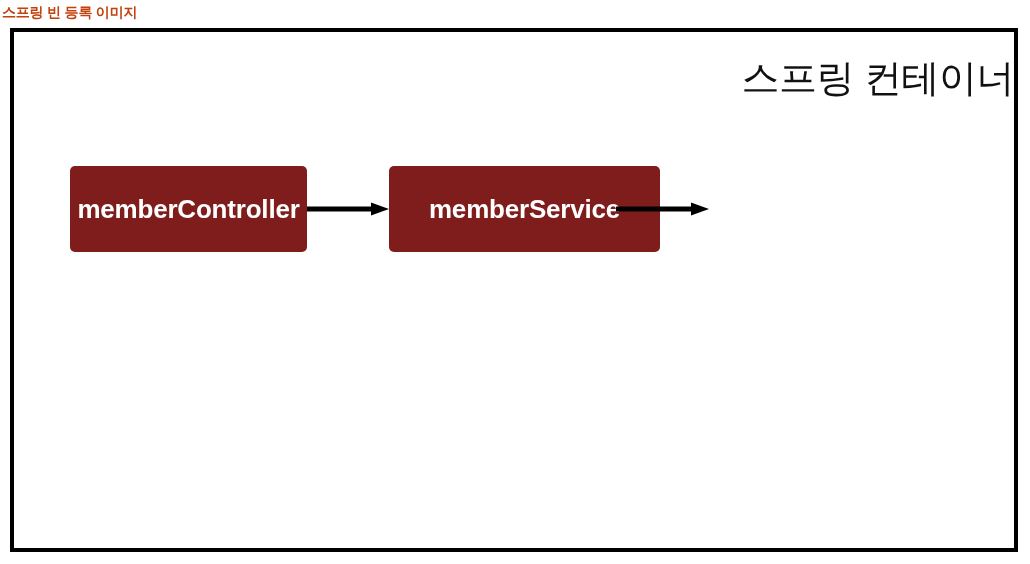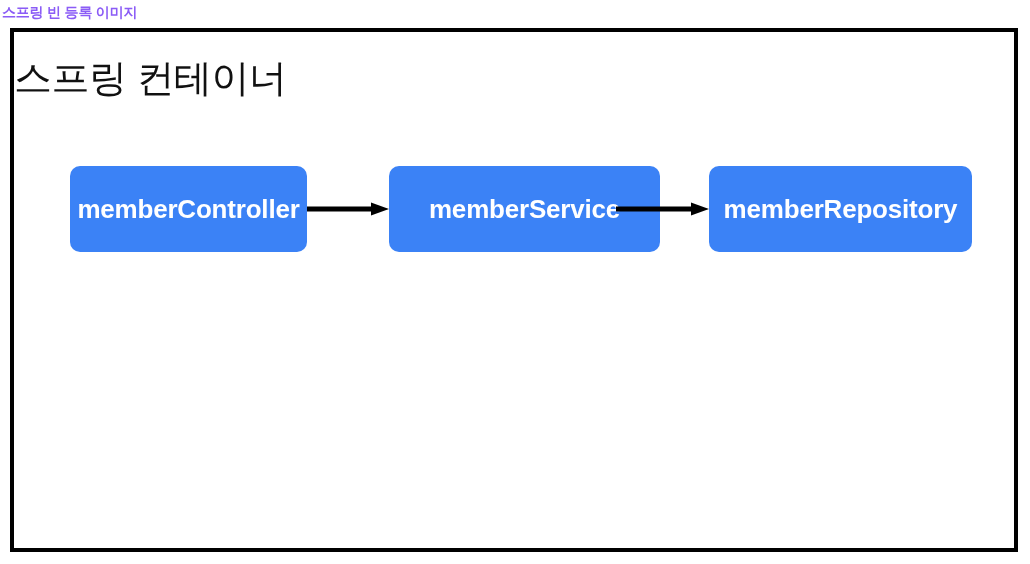--- a/index.html
+++ b/index.html
@@ -15,21 +15,21 @@
     position: relative;
   }
 
   
   .caption {
     position: absolute;
     left: 2px;
     top: 2px;
     font-size: 14px;
     font-weight: bold;
-    color: #8b5cf6;
+    color: #c2410c;
     letter-spacing: -0.2px;
     line-height: 20px;
     white-space: nowrap;
   }
 
   
   .container-frame {
     position: absolute;
     left: 10px;
     top: 28px;
@@ -38,21 +38,21 @@
     box-sizing: border-box;
     border: 4px solid #000000;
     background: #ffffff;
   }
 
   .container-title {
     position: absolute;
     left: 0;
     top: 24px;
     width: 100%;
-    text-align: left;
+    text-align: right;
     font-size: 38px;
     font-weight: 400;
     color: #111111;
     letter-spacing: -0.5px;
     line-height: 44px;
     white-space: nowrap;
   }
 
   
   .bean-row {
@@ -60,22 +60,22 @@
     left: 0;
     top: 134px;
     width: 100%;
     height: 86px;
   }
 
   .bean-node {
     position: absolute;
     top: 0;
     height: 86px;
-    background: #3b82f6;
-    border-radius: 10px;
+    background: #7f1d1d;
+    border-radius: 5px;
     display: flex;
     align-items: center;
     justify-content: center;
   }
   .bean-node .bean-label {
     color: #ffffff;
     font-size: 26px;
     font-weight: bold;
     letter-spacing: -0.2px;
     white-space: nowrap;
@@ -122,18 +122,15 @@
       <span class="bean-label">memberService</span>
     </div>
 
     <div class="arrow a1">
       <svg width="93" height="14" viewBox="0 0 93 14" xmlns="http://www.w3.org/2000/svg">
         <line x1="0" y1="7" x2="77" y2="7" stroke="#000000" stroke-width="5"></line>
         <polygon points="75,0.5 93,7 75,13.5" fill="#000000"></polygon>
       </svg>
     </div>
 
-    <div class="bean-node n2">
-      <span class="bean-label">memberRepository</span>
-    </div>
 
   </div>
 </div>
 
 </body></html>

